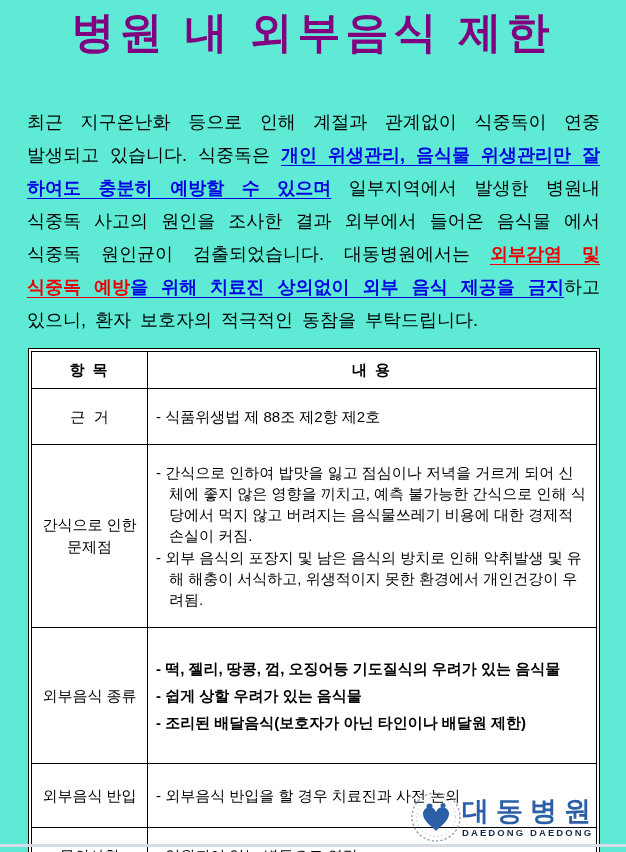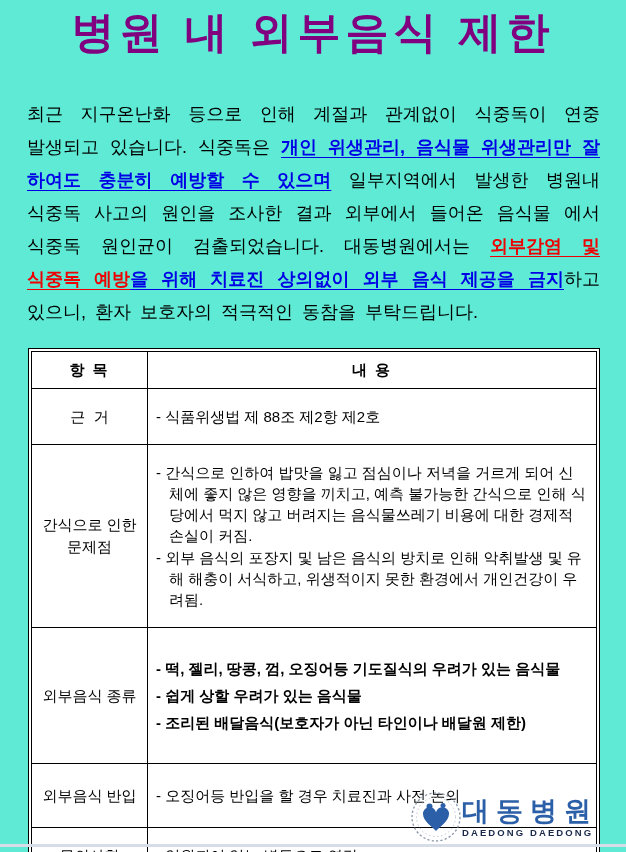--- a/index.html
+++ b/index.html
@@ -25,21 +25,21 @@
     font-size: 43px;
     font-weight: bold;
     color: var(--title-color, #800080);
     letter-spacing: 5px;
     white-space: nowrap;
   }
 
   
   .intro {
     position: absolute;
-    top: 98px;
+    top: 106px;
     left: 27px;
     width: 573px;
     font-size: 18px;
     line-height: 33px;
     color: #000000;
     text-align: justify;
     word-break: keep-all;
     word-spacing: 4px;
   }
   .seg-normal { color: #000000; }
@@ -184,21 +184,21 @@
             <td class="item-cell">외부음식 종류</td>
             <td class="content-cell">
               <div class="cell-line bold">- 떡, 젤리, 땅콩, 껌, 오징어등 기도질식의 우려가 있는 음식물</div>
               <div class="cell-line bold">- 쉽게 상할 우려가 있는 음식물</div>
               <div class="cell-line bold">- 조리된 배달음식(보호자가 아닌 타인이나 배달원 제한)</div>
             </td>
           </tr>
           <tr>
             <td class="item-cell">외부음식 반입</td>
             <td class="content-cell">
-              <div class="cell-line">- 오징어등 반입을 할 경우 치료진과 사전 논의</div>
+              <div class="cell-line">- 외부음식 반입을 할 경우 치료진과 사전 논의</div>
             </td>
           </tr>
           <tr>
             <td class="item-cell">문의사항</td>
             <td class="content-cell">
               <div class="cell-line">- 입원되어 있는 병동으로 연락</div>
             </td>
           </tr>
         </tbody>
     </table>

